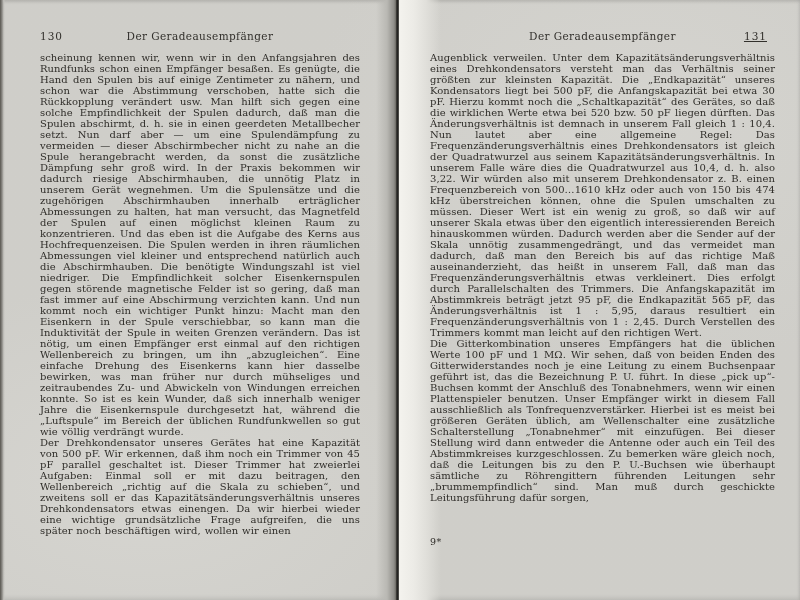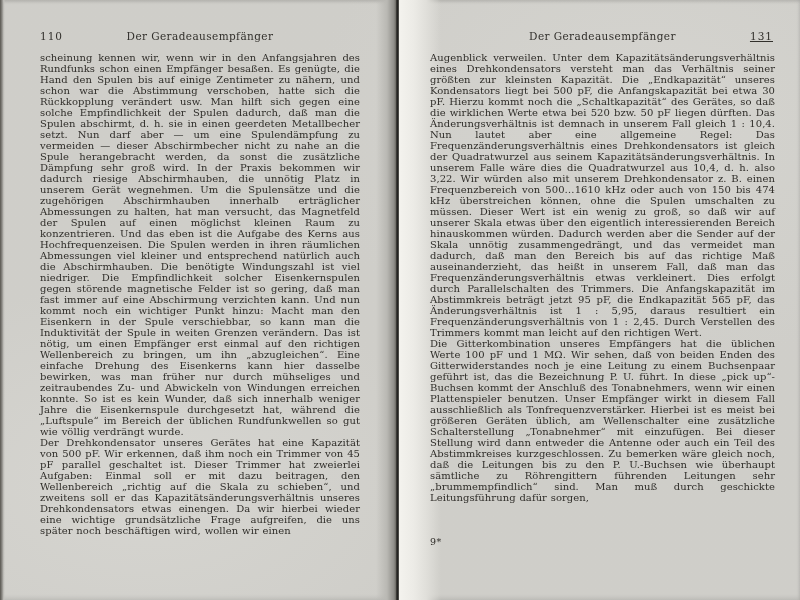--- a/index.html
+++ b/index.html
@@ -49,21 +49,21 @@
 
   .pagehead {
     position: absolute; top: 30px; left: 35px; right: 16px;
     height: 15px; text-align: center;
     font-size: 10.5px; color: #32302c;
   }
   .page-right .pagehead { left: 10px; right: 20px; }
   .runhead { letter-spacing: 0.4px; }
   .pnum { position: absolute; top: 0; font-style: normal; letter-spacing: 1px; }
   .pnum-left  { left: 0; }
-  .pnum-right { right: 2px; text-decoration: underline; }
+  .pnum-right { right: 8px; text-decoration: underline; }
 
   .pagebody {
     position: absolute; top: 52px; left: 35px; right: 16px;
     color: #2f2d29;
     font-size: 10px;
     line-height: 11px;
     text-align: justify;
     letter-spacing: 0.05px;
     word-spacing: 0.6px;
   }
@@ -81,21 +81,21 @@
 <div class="spread">
 
   <div class="paper-mottle"></div>
   <div class="edge-left"></div>
   <div class="gutter-shadow-left"></div>
   <div class="gutter-line"></div>
   <div class="gutter-highlight-right"></div>
 
   <div class="page page-left">
     <div class="pagehead">
-      <span class="pnum pnum-left">110</span>
+      <span class="pnum pnum-left">130</span>
       <span class="runhead">Der Geradeausempfänger</span>
     </div>
     <div class="pagebody">
       <p>scheinung kennen wir, wenn wir in den Anfangsjahren des Rundfunks schon einen Empfänger besaßen. Es genügte, die Hand den Spulen bis auf einige Zentimeter zu nähern, und schon war die Abstimmung verschoben, hatte sich die Rückkopplung verändert usw. Man hilft sich gegen eine solche Empfindlichkeit der Spulen dadurch, daß man die Spulen abschirmt, d. h. sie in einen geerdeten Metallbecher setzt. Nun darf aber — um eine Spulendämpfung zu vermeiden — dieser Abschirmbecher nicht zu nahe an die Spule herangebracht werden, da sonst die zusätzliche Dämpfung sehr groß wird. In der Praxis bekommen wir dadurch riesige Abschirmhauben, die unnötig Platz in unserem Gerät wegnehmen. Um die Spulensätze und die zugehörigen Abschirmhauben innerhalb erträglicher Abmessungen zu halten, hat man versucht, das Magnetfeld der Spulen auf einen möglichst kleinen Raum zu konzentrieren. Und das eben ist die Aufgabe des Kerns aus Hochfrequenzeisen. Die Spulen werden in ihren räumlichen Abmessungen viel kleiner und entsprechend natürlich auch die Abschirmhauben. Die benötigte Windungszahl ist viel niedriger. Die Empfindlichkeit solcher Eisenkernspulen gegen störende magnetische Felder ist so gering, daß man fast immer auf eine Abschirmung verzichten kann. Und nun kommt noch ein wichtiger Punkt hinzu: Macht man den Eisenkern in der Spule verschiebbar, so kann man die Induktivität der Spule in weiten Grenzen verändern. Das ist nötig, um einen Empfänger erst einmal auf den richtigen Wellenbereich zu bringen, um ihn „abzugleichen“. Eine einfache Drehung des Eisenkerns kann hier dasselbe bewirken, was man früher nur durch mühseliges und zeitraubendes Zu- und Abwickeln von Windungen erreichen konnte. So ist es kein Wunder, daß sich innerhalb weniger Jahre die Eisenkernspule durchgesetzt hat, während die „Luftspule“ im Bereich der üblichen Rundfunkwellen so gut wie völlig verdrängt wurde.</p>
       <p>Der Drehkondensator unseres Gerätes hat eine Kapazität von 500 pF. Wir erkennen, daß ihm noch ein Trimmer von 45 pF parallel geschaltet ist. Dieser Trimmer hat zweierlei Aufgaben: Einmal soll er mit dazu beitragen, den Wellenbereich „richtig auf die Skala zu schieben“, und zweitens soll er das Kapazitätsänderungsverhältnis unseres Drehkondensators etwas einengen. Da wir hierbei wieder eine wichtige grundsätzliche Frage aufgreifen, die uns später noch beschäftigen wird, wollen wir einen</p>
     </div>
   </div>
 
   <div class="page page-right">
     <div class="pagehead">

